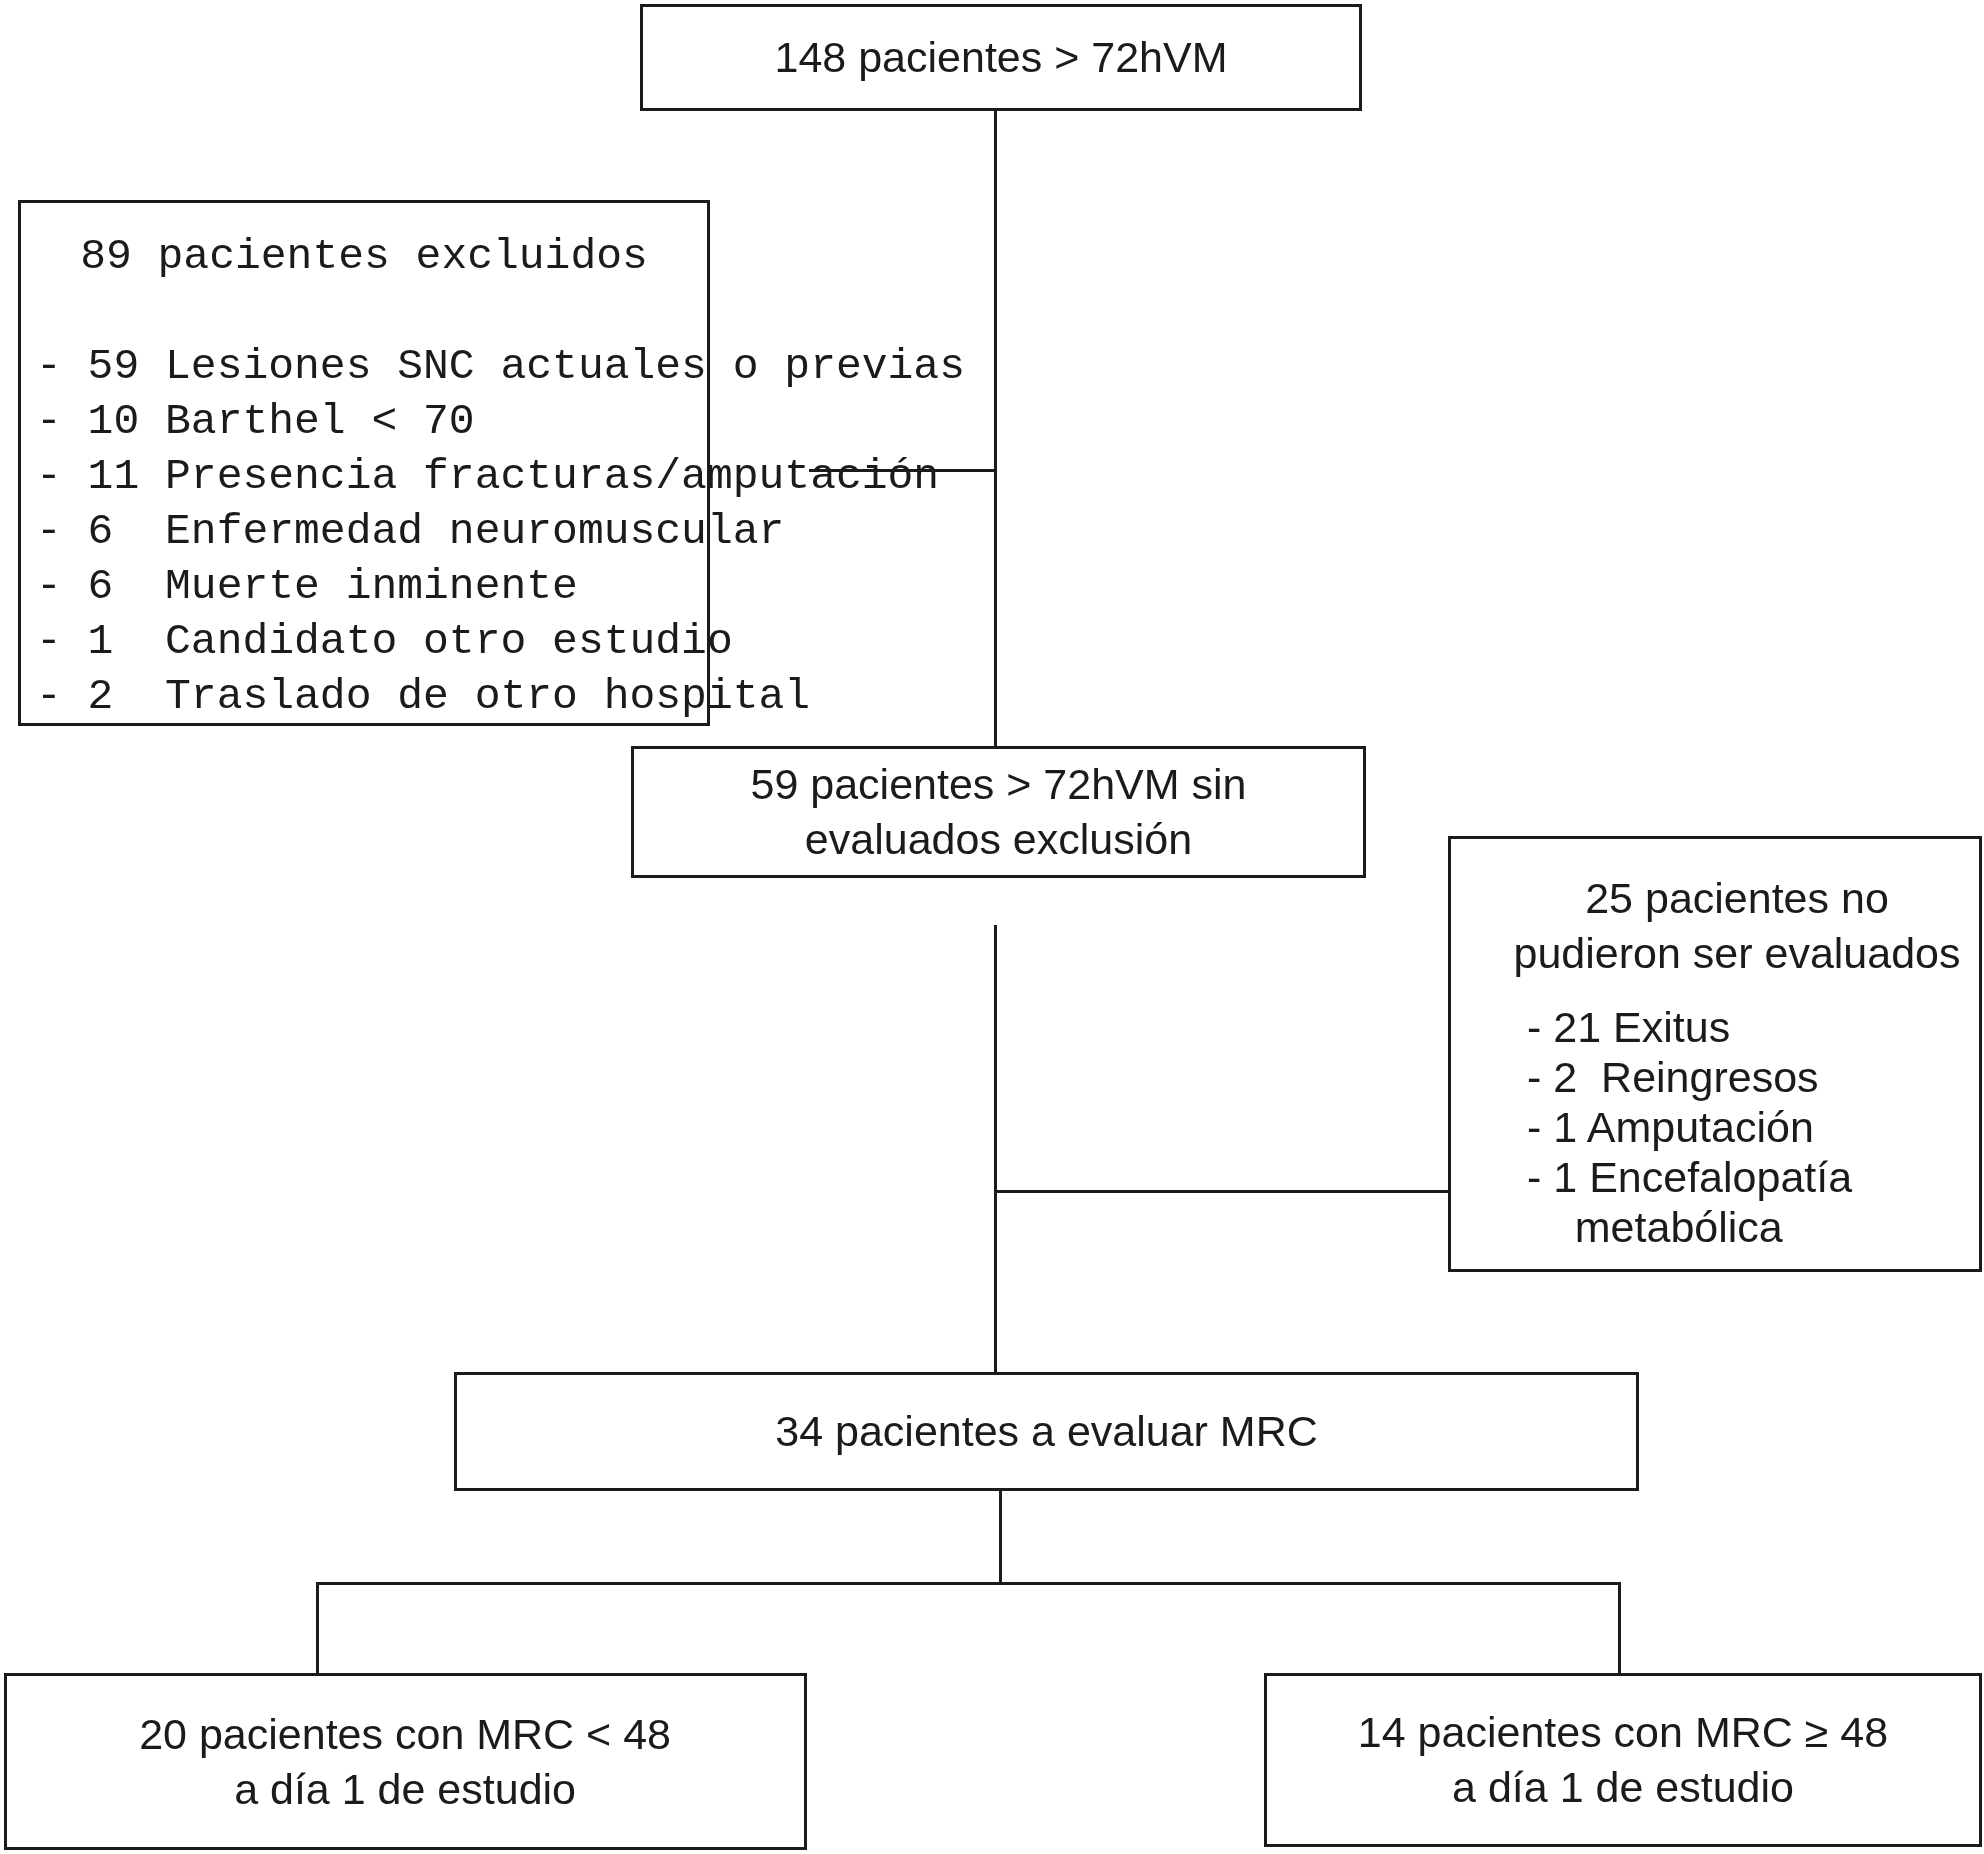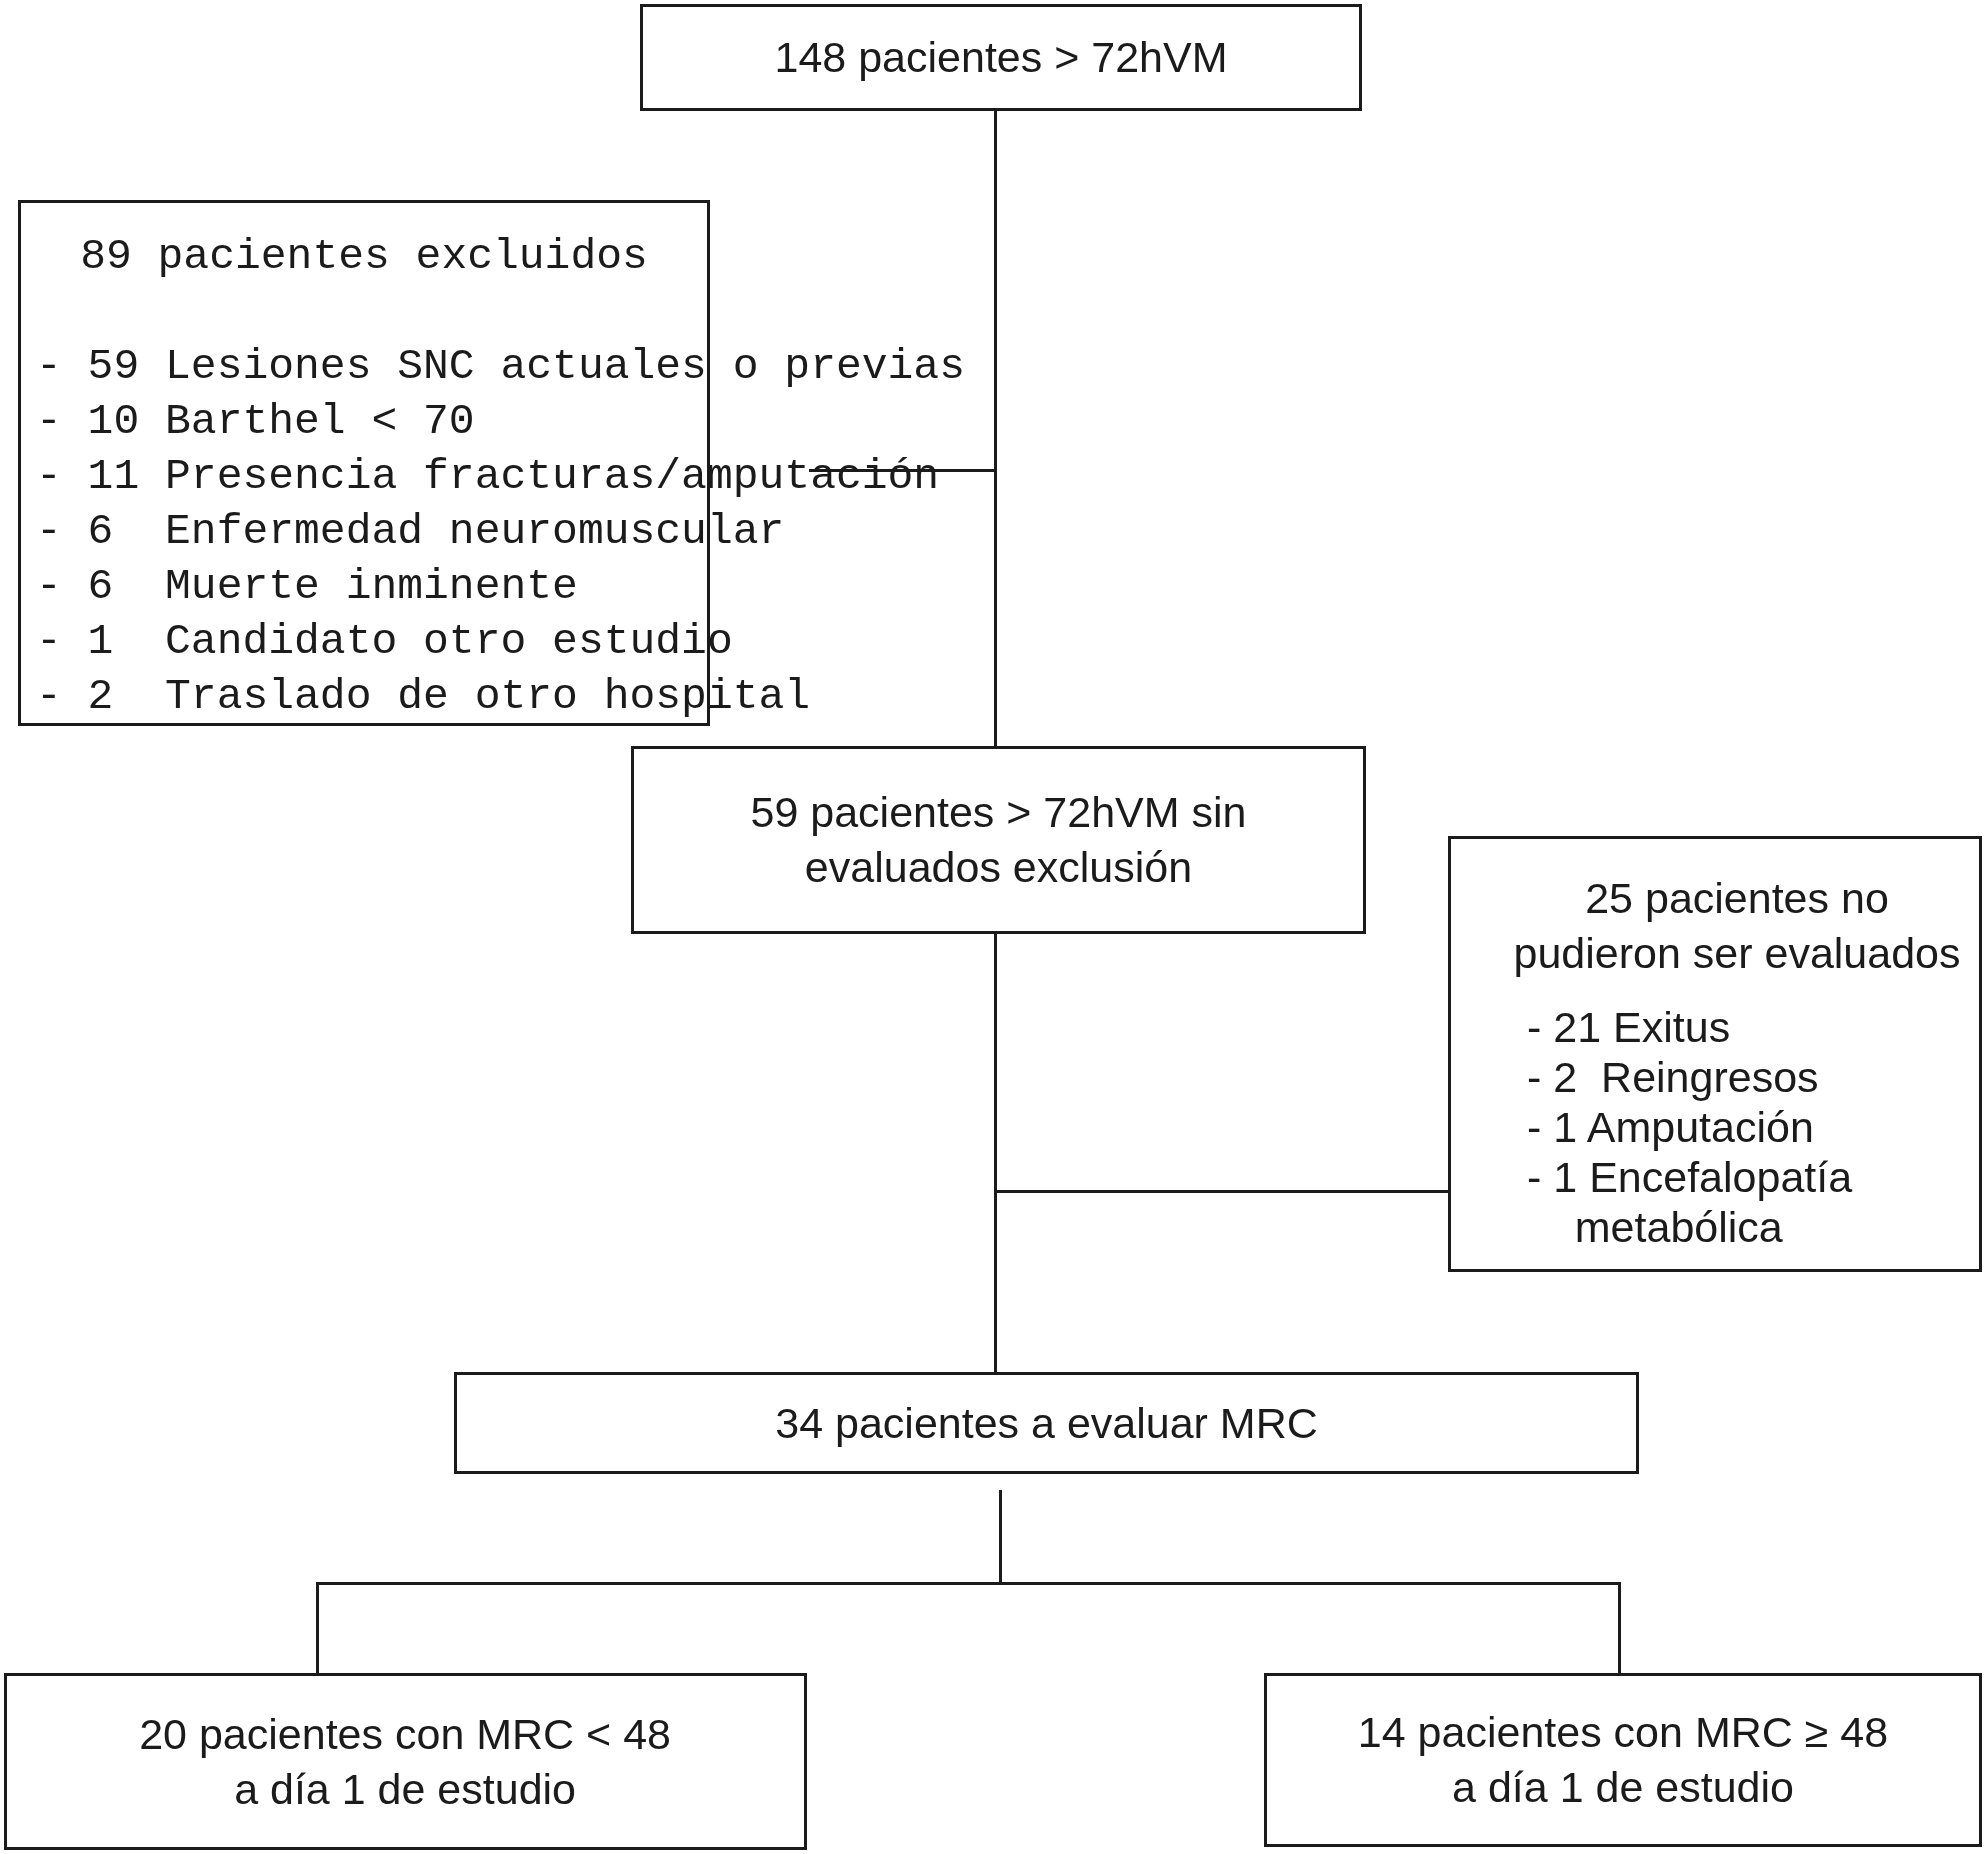--- a/index.html
+++ b/index.html
@@ -73,38 +73,38 @@
       <div class="item">- 59 Lesiones SNC actuales o previas</div>
       <div class="item">- 10 Barthel &lt; 70</div>
       <div class="item">- 11 Presencia fracturas/amputación</div>
       <div class="item">- 6  Enfermedad neuromuscular</div>
       <div class="item">- 6  Muerte inminente</div>
       <div class="item">- 1  Candidato otro estudio</div>
       <div class="item">- 2  Traslado de otro hospital</div>
     </div>
   </div>
 
-  <div class="box center" style="left:631px; top:746px; width:735px; height:188px;">
+  <div class="box center" style="left:631px; top:746px; width:735px; height:132px;">
     <span class="textline">59 pacientes &gt; 72hVM sin</span>
     <span class="textline">evaluados exclusión</span>
   </div>
 
   <div class="box" id="not-evaluated-box" style="left:1448px; top:836px; width:534px; height:436px;">
     <div class="box-title">25 pacientes no</div>
     <div class="box-title">pudieron ser evaluados</div>
     <div id="not-evaluated-items">
       <div class="item">- 21 Exitus</div>
       <div class="item">- 2  Reingresos</div>
       <div class="item">- 1 Amputación</div>
       <div class="item">- 1 Encefalopatía</div>
       <div class="item">    metabólica</div>
     </div>
   </div>
 
-  <div class="box center" style="left:454px; top:1372px; width:1185px; height:102px;">
+  <div class="box center" style="left:454px; top:1372px; width:1185px; height:119px;">
     <span class="textline">34 pacientes a evaluar MRC</span>
   </div>
 
   <div class="box center" style="left:3.6px; top:1673px; width:803px; height:177px;">
     <span class="textline">20 pacientes con MRC &lt; 48</span>
     <span class="textline">a día 1 de estudio</span>
   </div>
 
   <div class="box center" style="left:1264px; top:1673px; width:718px; height:174px;">
     <span class="textline">14 pacientes con MRC ≥ 48</span>

